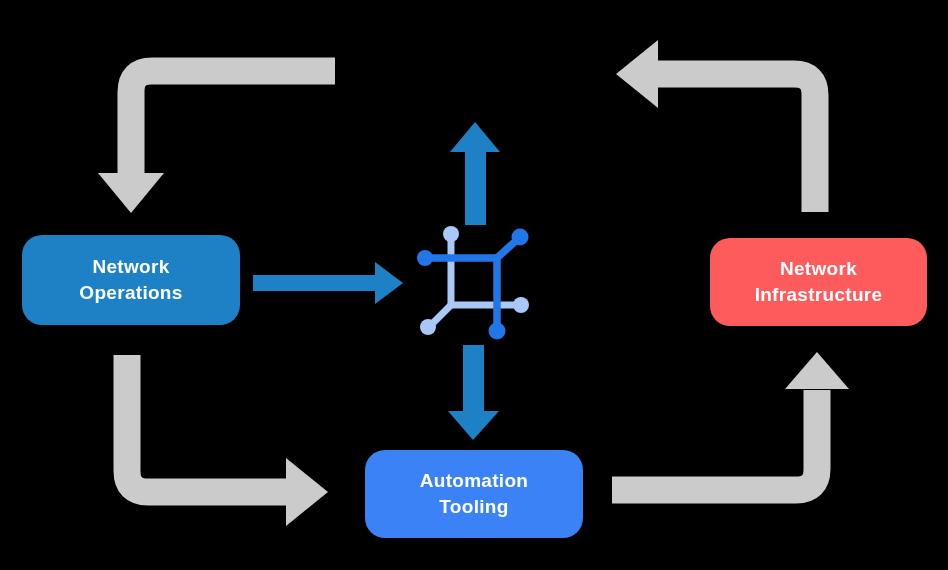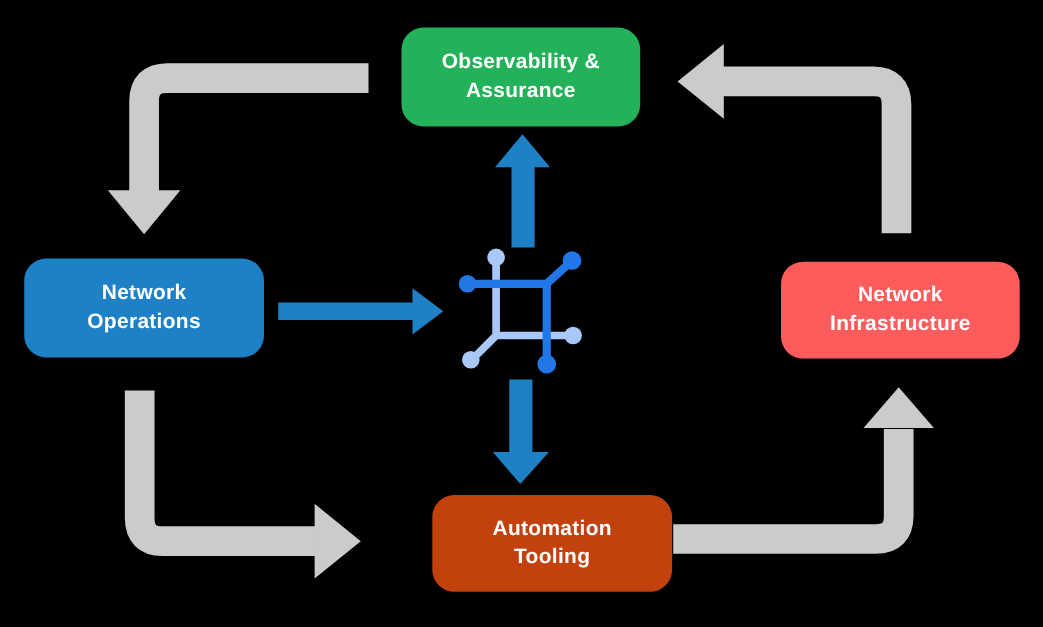--- a/index.html
+++ b/index.html
@@ -85,33 +85,29 @@
 
       <path d="M10,33 L82,33" fill="none" stroke-width="7.5" stroke-linecap="round" stroke="#2277e8"></path>
       <path d="M82,33 L82,105" fill="none" stroke-width="7.5" stroke-linecap="round" stroke="#2277e8"></path>
       <path d="M82,33 L104,13" fill="none" stroke-width="7.5" stroke-linecap="round" stroke="#2277e8"></path>
       <circle cx="10" cy="33" r="8" fill="#2277e8"></circle>
       <circle cx="105" cy="12" r="8.5" fill="#2277e8"></circle>
       <circle cx="82" cy="106" r="8.5" fill="#2277e8"></circle>
     </g>
   </svg>
 
-  <div class="node" id="node-observability" style="background-color: rgb(35, 177, 90);">
-    <span class="node-label" style="color: rgb(255, 255, 255);">Observability &amp;
-Assurance</span>
-  </div>
 
   <div class="node" id="node-operations" style="background-color: rgb(30, 129, 197);">
     <span class="node-label" style="color: rgb(255, 255, 255);">Network
 Operations</span>
   </div>
 
   <div class="node" id="node-infrastructure" style="background-color: rgb(254, 91, 93);">
     <span class="node-label" style="color: rgb(255, 255, 255);">Network
 Infrastructure</span>
   </div>
 
-  <div class="node" id="node-automation" style="background-color: #c2410c; margin-left: 28px;">
+  <div class="node" id="node-automation" style="background-color: #3b82f6;">
     <span class="node-label" style="color: rgb(255, 255, 255);">Automation
 Tooling</span>
   </div>
 
 </div>
 
 </body></html>

